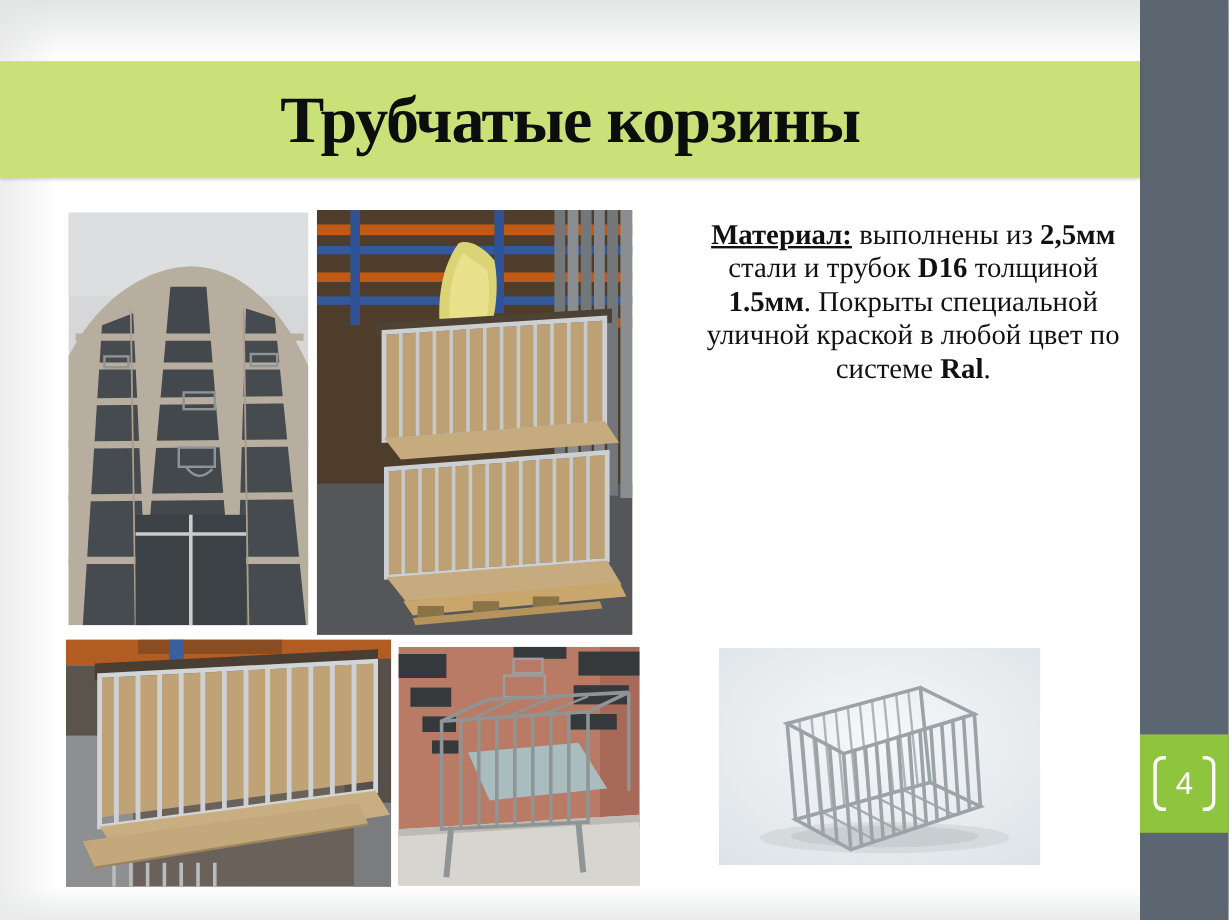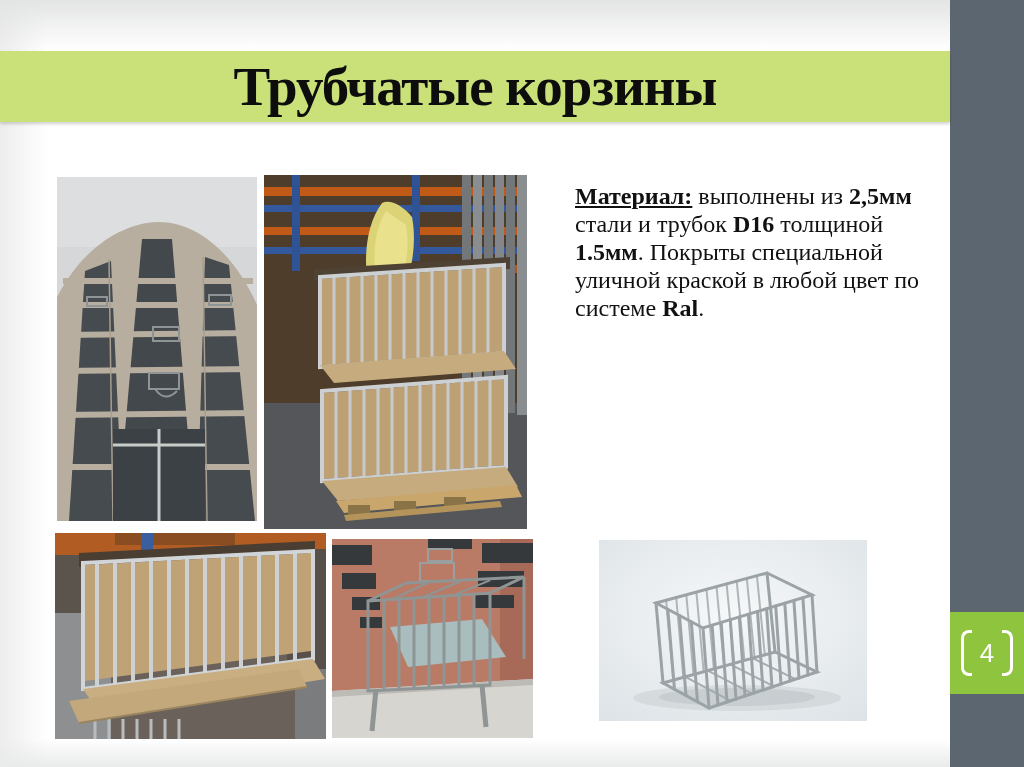--- a/index.html
+++ b/index.html
@@ -21,35 +21,35 @@
   }
   .bracket{width:11px;height:46px;box-sizing:border-box;}
   .bracket.left{border:3px solid #fff;border-right:none;border-radius:8px 0 0 8px;}
   .bracket.right{border:3px solid #fff;border-left:none;border-radius:0 8px 8px 0;}
   .page-num{
     color:#fff;font-family:"Liberation Sans",sans-serif;font-size:26px;
     margin:0 8px;line-height:1;
   }
   
   .title-banner{
-    position:absolute;left:0;top:51px;width:950px;height:71px;background:#c9e178;
+    position:absolute;left:0;top:51px;width:950px;height:97px;background:#c9e178;
     display:flex;align-items:center;justify-content:center;
     box-shadow:0 2px 3px rgba(0,0,0,0.18);
   }
   .title-banner h1{
     margin:0;font-size:55px;font-weight:bold;color:#0d0d0d;letter-spacing:-1px;
     font-family:"Liberation Serif",serif;
   }
   
   .photo{position:absolute;margin:0;padding:0;}
   .photo svg{display:block;width:100%;height:100%;}
   
   .text-block{
     position:absolute;left:575px;top:182px;width:372px;
-    font-size:24px;line-height:28px;color:#111;
+    font-size:24px;line-height:28px;color:#111;text-align:center;
   }
   .text-block p{margin:0 0 9px 0;}
   .text-block p:last-child{margin:0;}
   .lbl{font-weight:bold;text-decoration:underline;}
   .b{font-weight:bold;}
 </style>
 </head>
 <body>
 
 <div class="slide">

